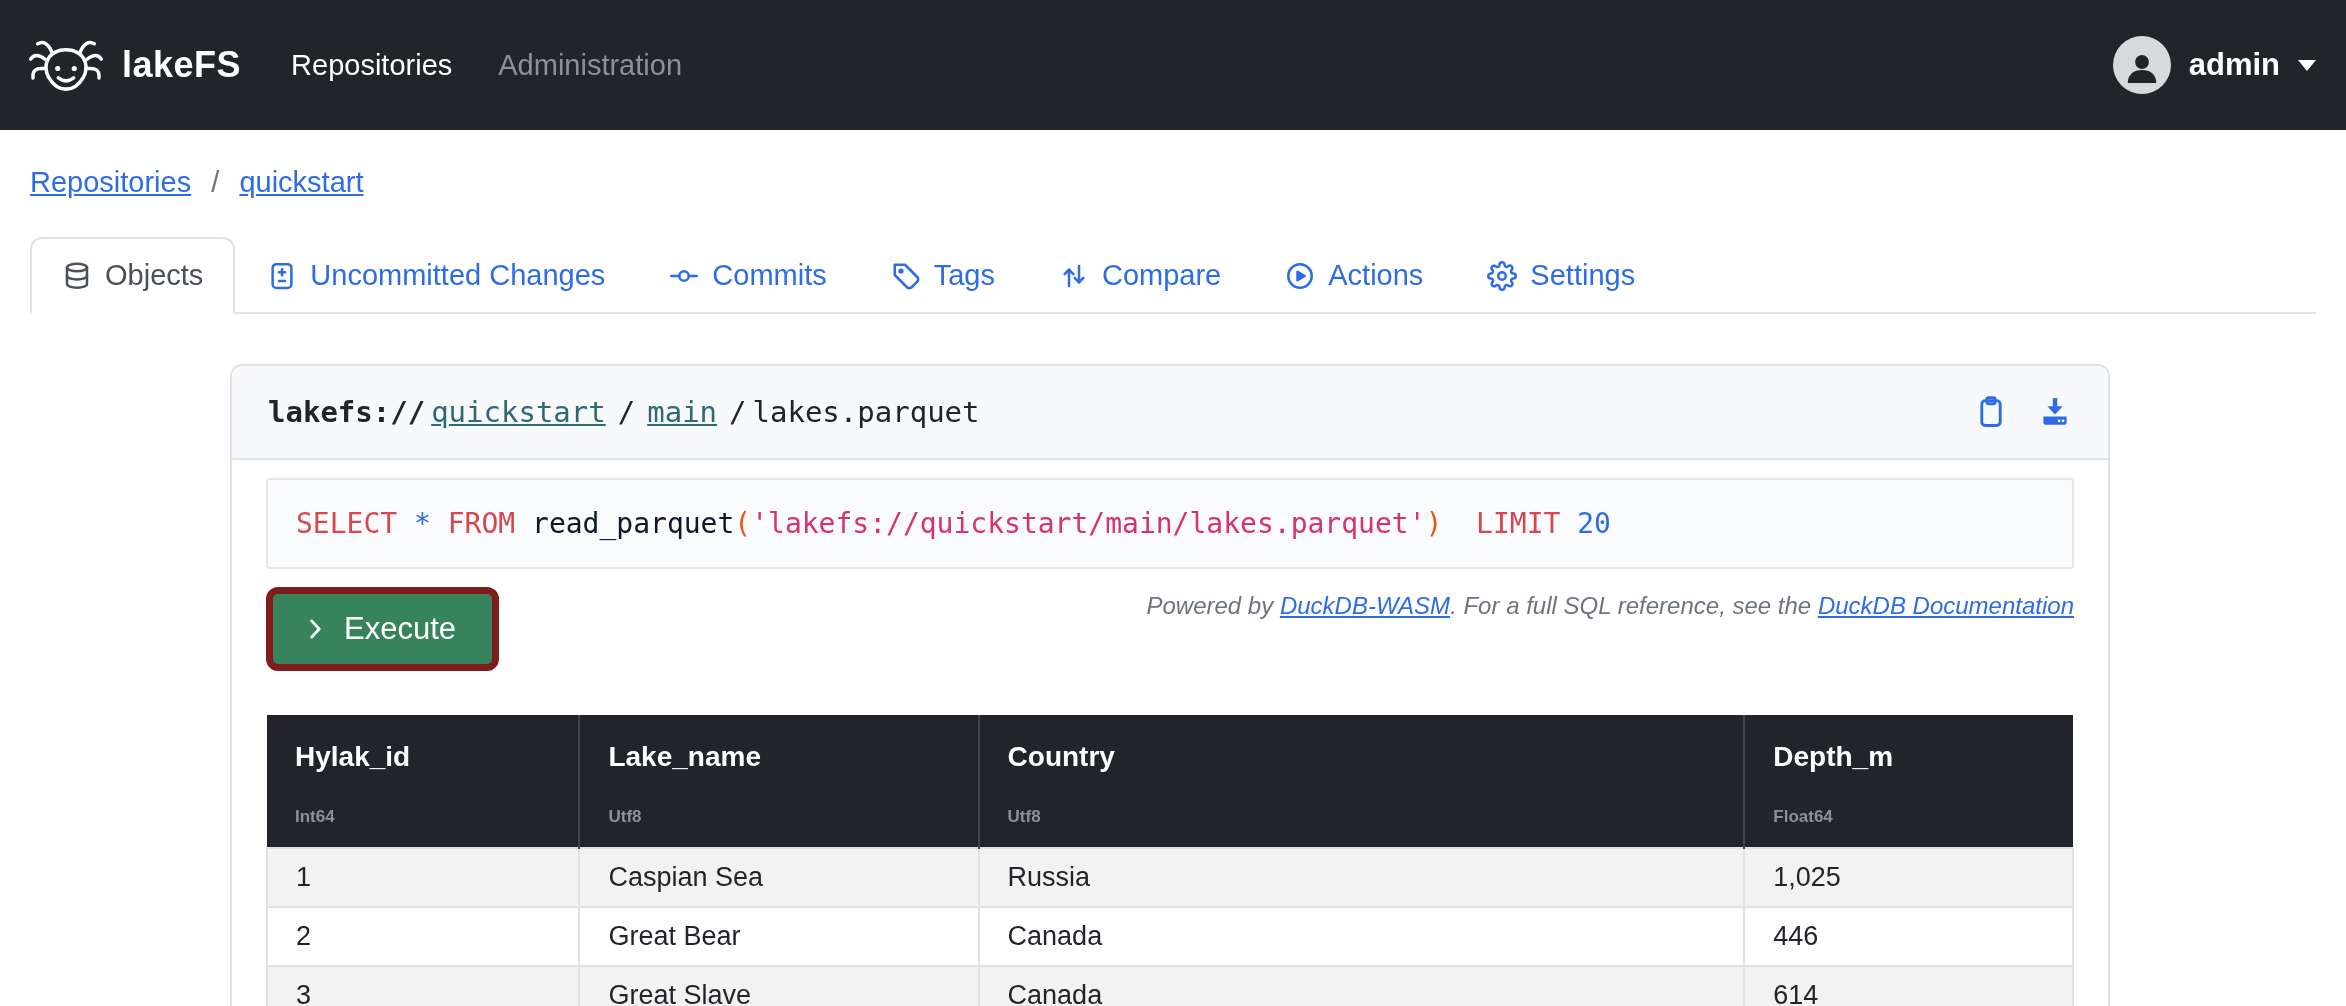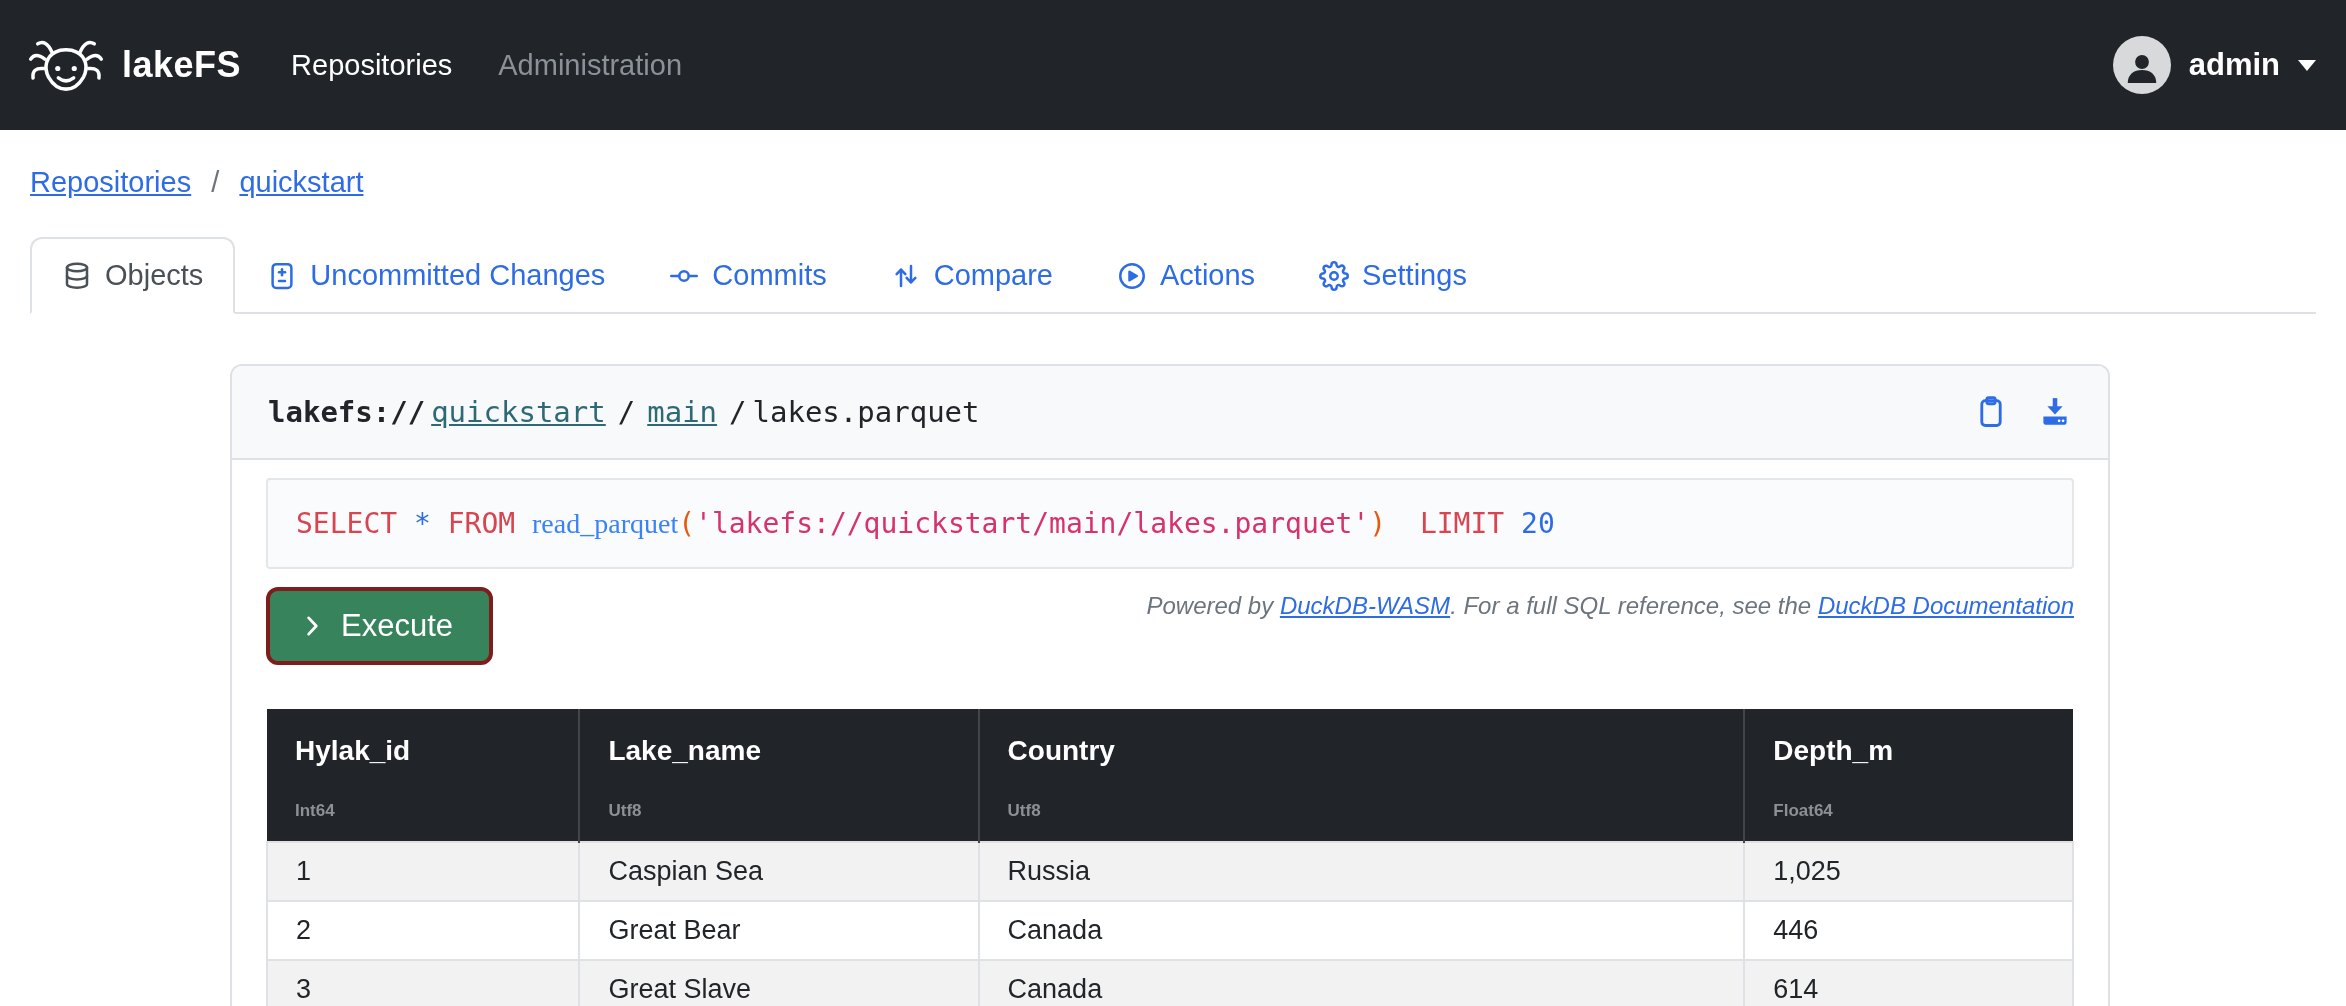--- a/index.html
+++ b/index.html
@@ -50,28 +50,28 @@
   .action-icon { color:#2e6ce6; display:flex; cursor:pointer; }
   .action-icon svg { width:34px; height:34px; }
 
   .card-body { padding:18px 34px 40px; }
 
   
   .query-box { border:2px solid #e4e7ea; background:#fafbfc; border-radius:4px; padding:27px 28px;
                font-family:"DejaVu Sans Mono", monospace; font-size:28px; white-space:pre; }
   .tok-kw    { color:#d64550; }
   .tok-op    { color:#2e6ce6; }
-  .tok-fn    { color:#3b82f6;font-family:Liberation Serif, serif; }
+  .tok-fn    { color:#0f172a; }
   .tok-paren { color:#e8590c; }
   .tok-str   { color:#d6336c; }
   .tok-num   { color:#2e6ce6; }
   .tok-plain { color:#24292f; }
 
   .exec-row { display:flex; justify-content:space-between; align-items:flex-start; margin-top:18px; }
-  .execute-btn { background:#37845c; color:#ffffff; border:4px solid #7f1d1d; border-radius:12px;
+  .execute-btn { background:#37845c; color:#ffffff; border:7px solid #7f1d1d; border-radius:12px;
                  font-size:31px; font-family:"Liberation Sans", sans-serif; padding:17px 36px 17px 30px;
                  display:flex; align-items:center; gap:15px; cursor:pointer; }
   .execute-btn svg { width:26px; height:26px; }
   .powered { font-style:italic; color:#6c757d; font-size:24px; margin-top:5px; }
   .powered a { color:#2e6ce6; text-decoration:underline; }
 
   
   .result-table { width:100%; border-collapse:collapse; margin-top:44px; table-layout:fixed; }
   .result-table col:nth-child(1){ width:17.3%; }
   .result-table col:nth-child(2){ width:22.1%; }
@@ -157,20 +157,29 @@
           <circle cx="12" cy="12" r="3.8"></circle>
           <line x1="1.8" y1="12" x2="8.2" y2="12"></line>
           <line x1="15.8" y1="12" x2="22.2" y2="12"></line>
         </svg>
       </span>
       <span class="tab-label">Commits</span>
     </a>
     <a class="tab">
       <span class="tab-icon">
         <svg viewBox="0 0 24 24" fill="none" stroke="currentColor" stroke-width="2" stroke-linecap="round" stroke-linejoin="round">
+          <path d="M3 3 h8.2 l9.8 9.8 a2.6 2.6 0 0 1 0 3.7 l-4.5 4.5 a2.6 2.6 0 0 1 -3.7 0 L3 11.2 Z"></path>
+          <circle cx="8" cy="8" r="1.1" fill="currentColor"></circle>
+        </svg>
+      </span>
+      <span class="tab-label">Tags</span>
+    </a>
+    <a class="tab">
+      <span class="tab-icon">
+        <svg viewBox="0 0 24 24" fill="none" stroke="currentColor" stroke-width="2" stroke-linecap="round" stroke-linejoin="round">
           <path d="M8 20 V7"></path>
           <polyline points="4.5,10.5 8,7 11.5,10.5"></polyline>
           <path d="M16 4 v13"></path>
           <polyline points="12.5,13.5 16,17 19.5,13.5"></polyline>
         </svg>
       </span>
       <span class="tab-label">Compare</span>
     </a>
     <a class="tab">
       <span class="tab-icon">

